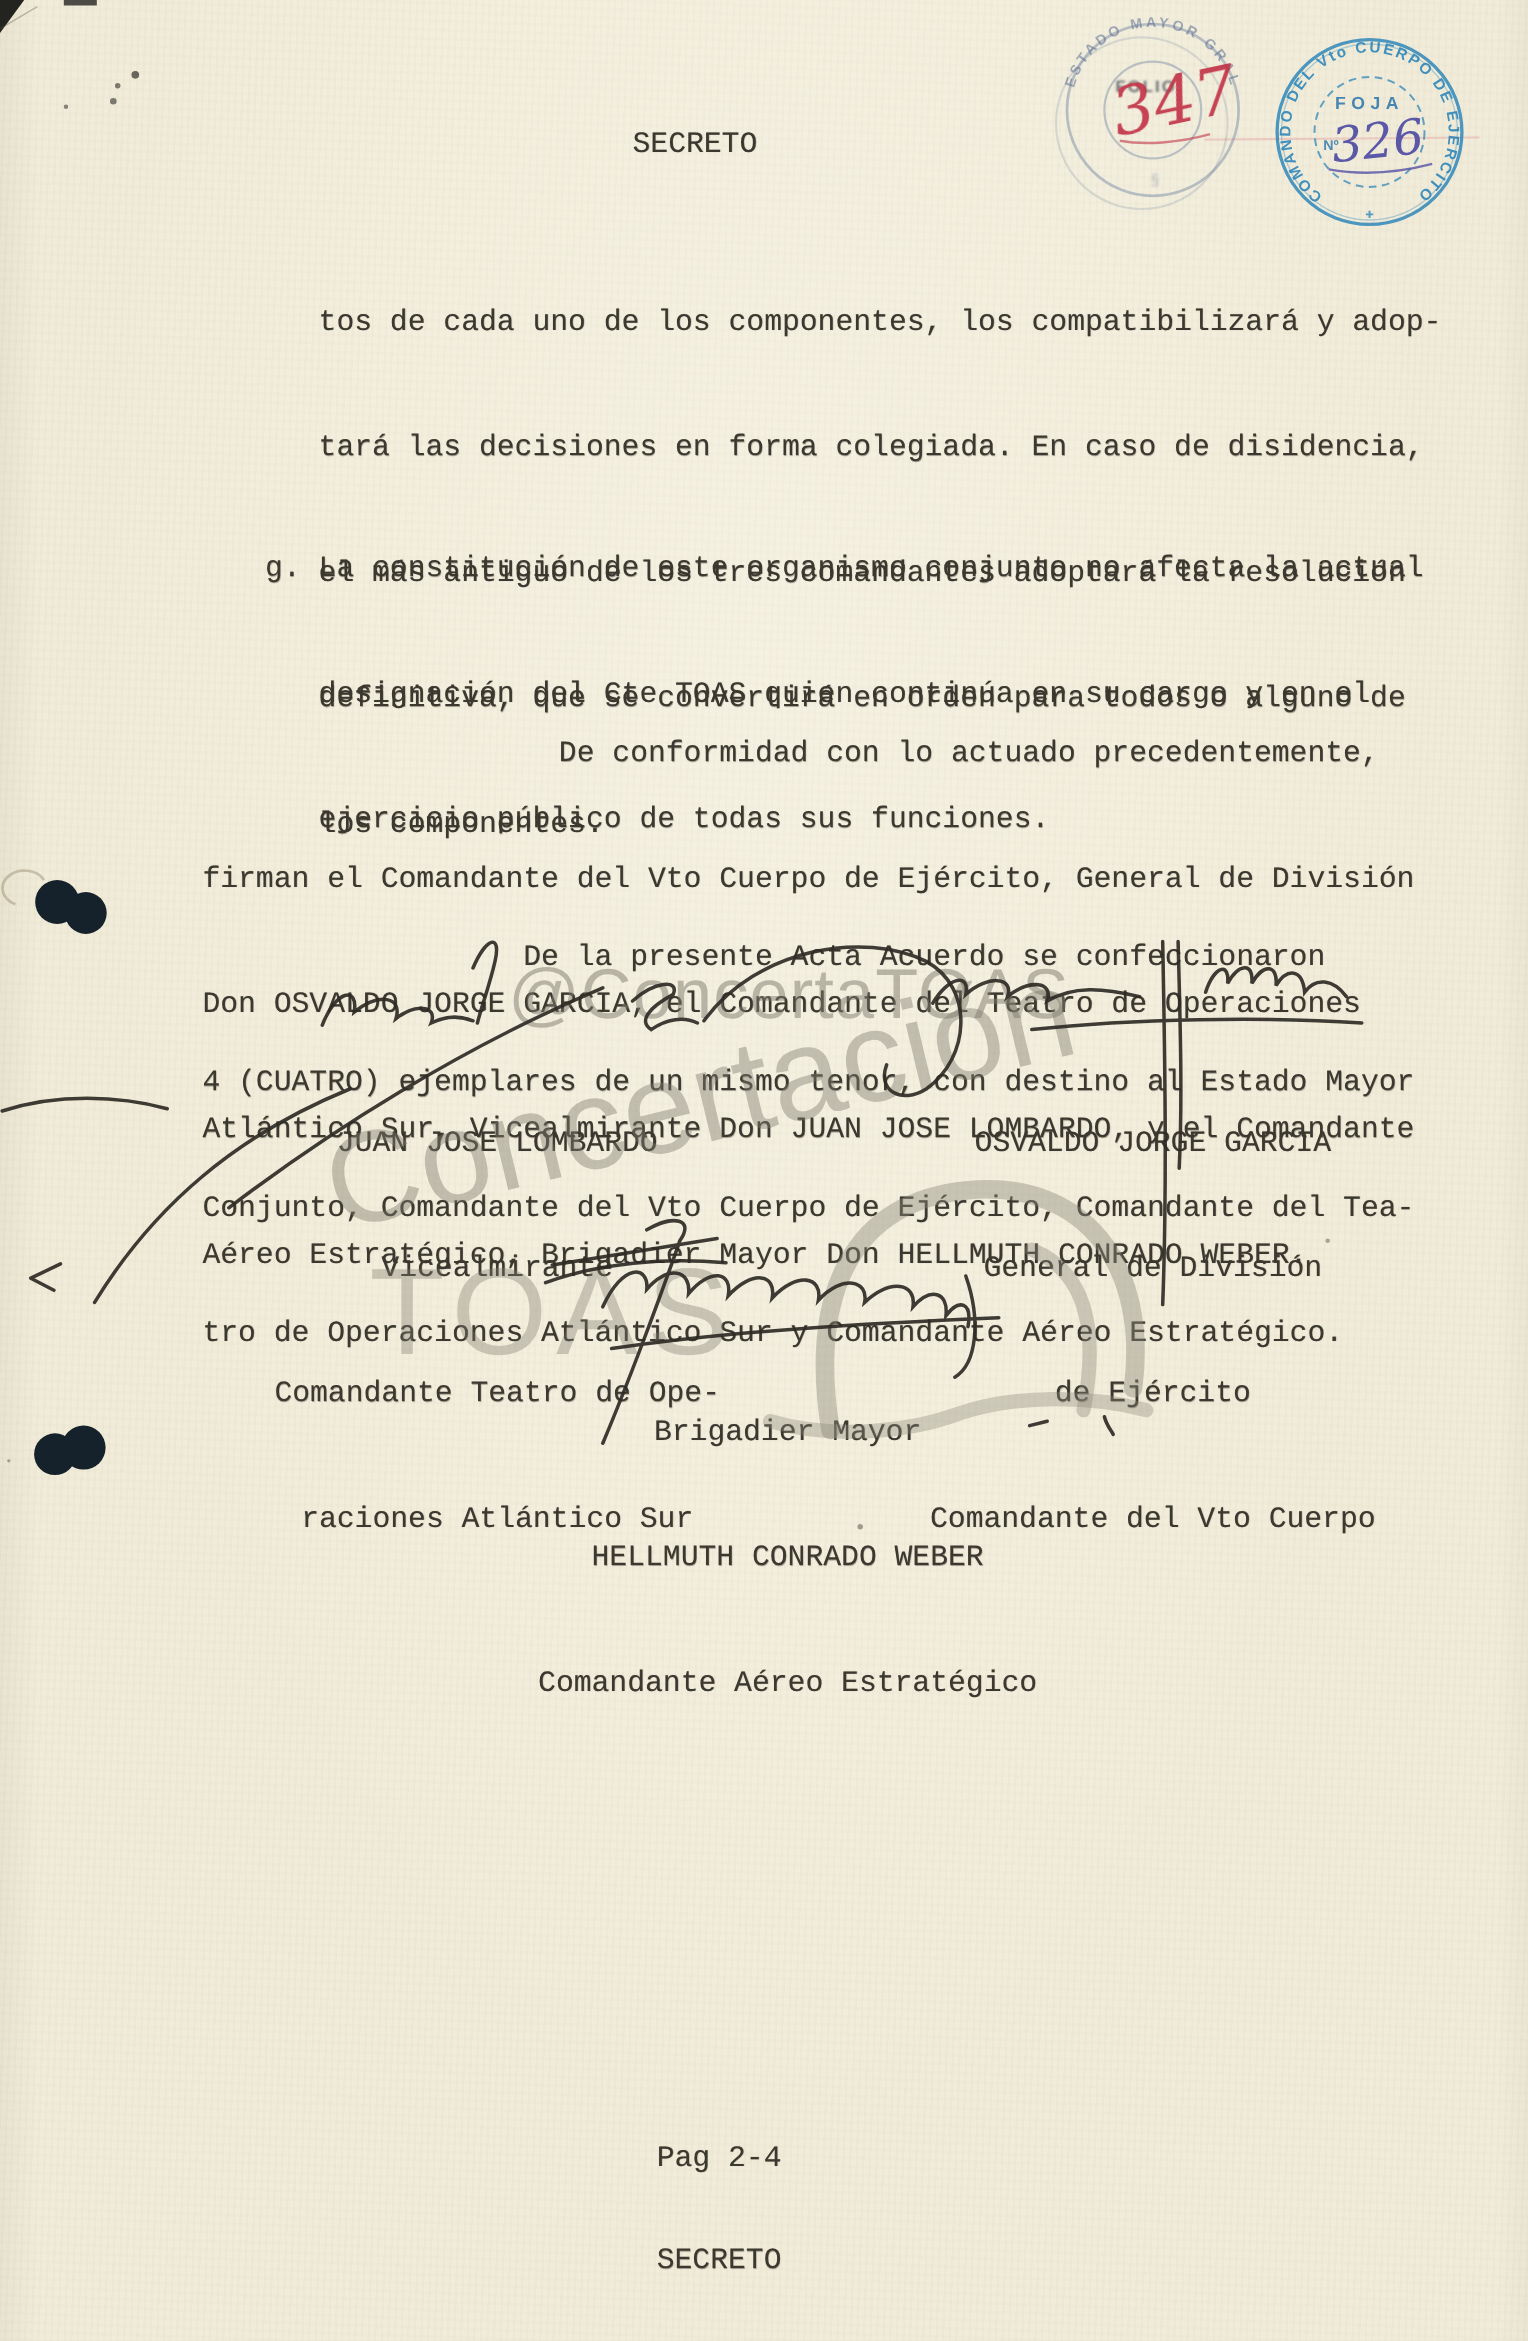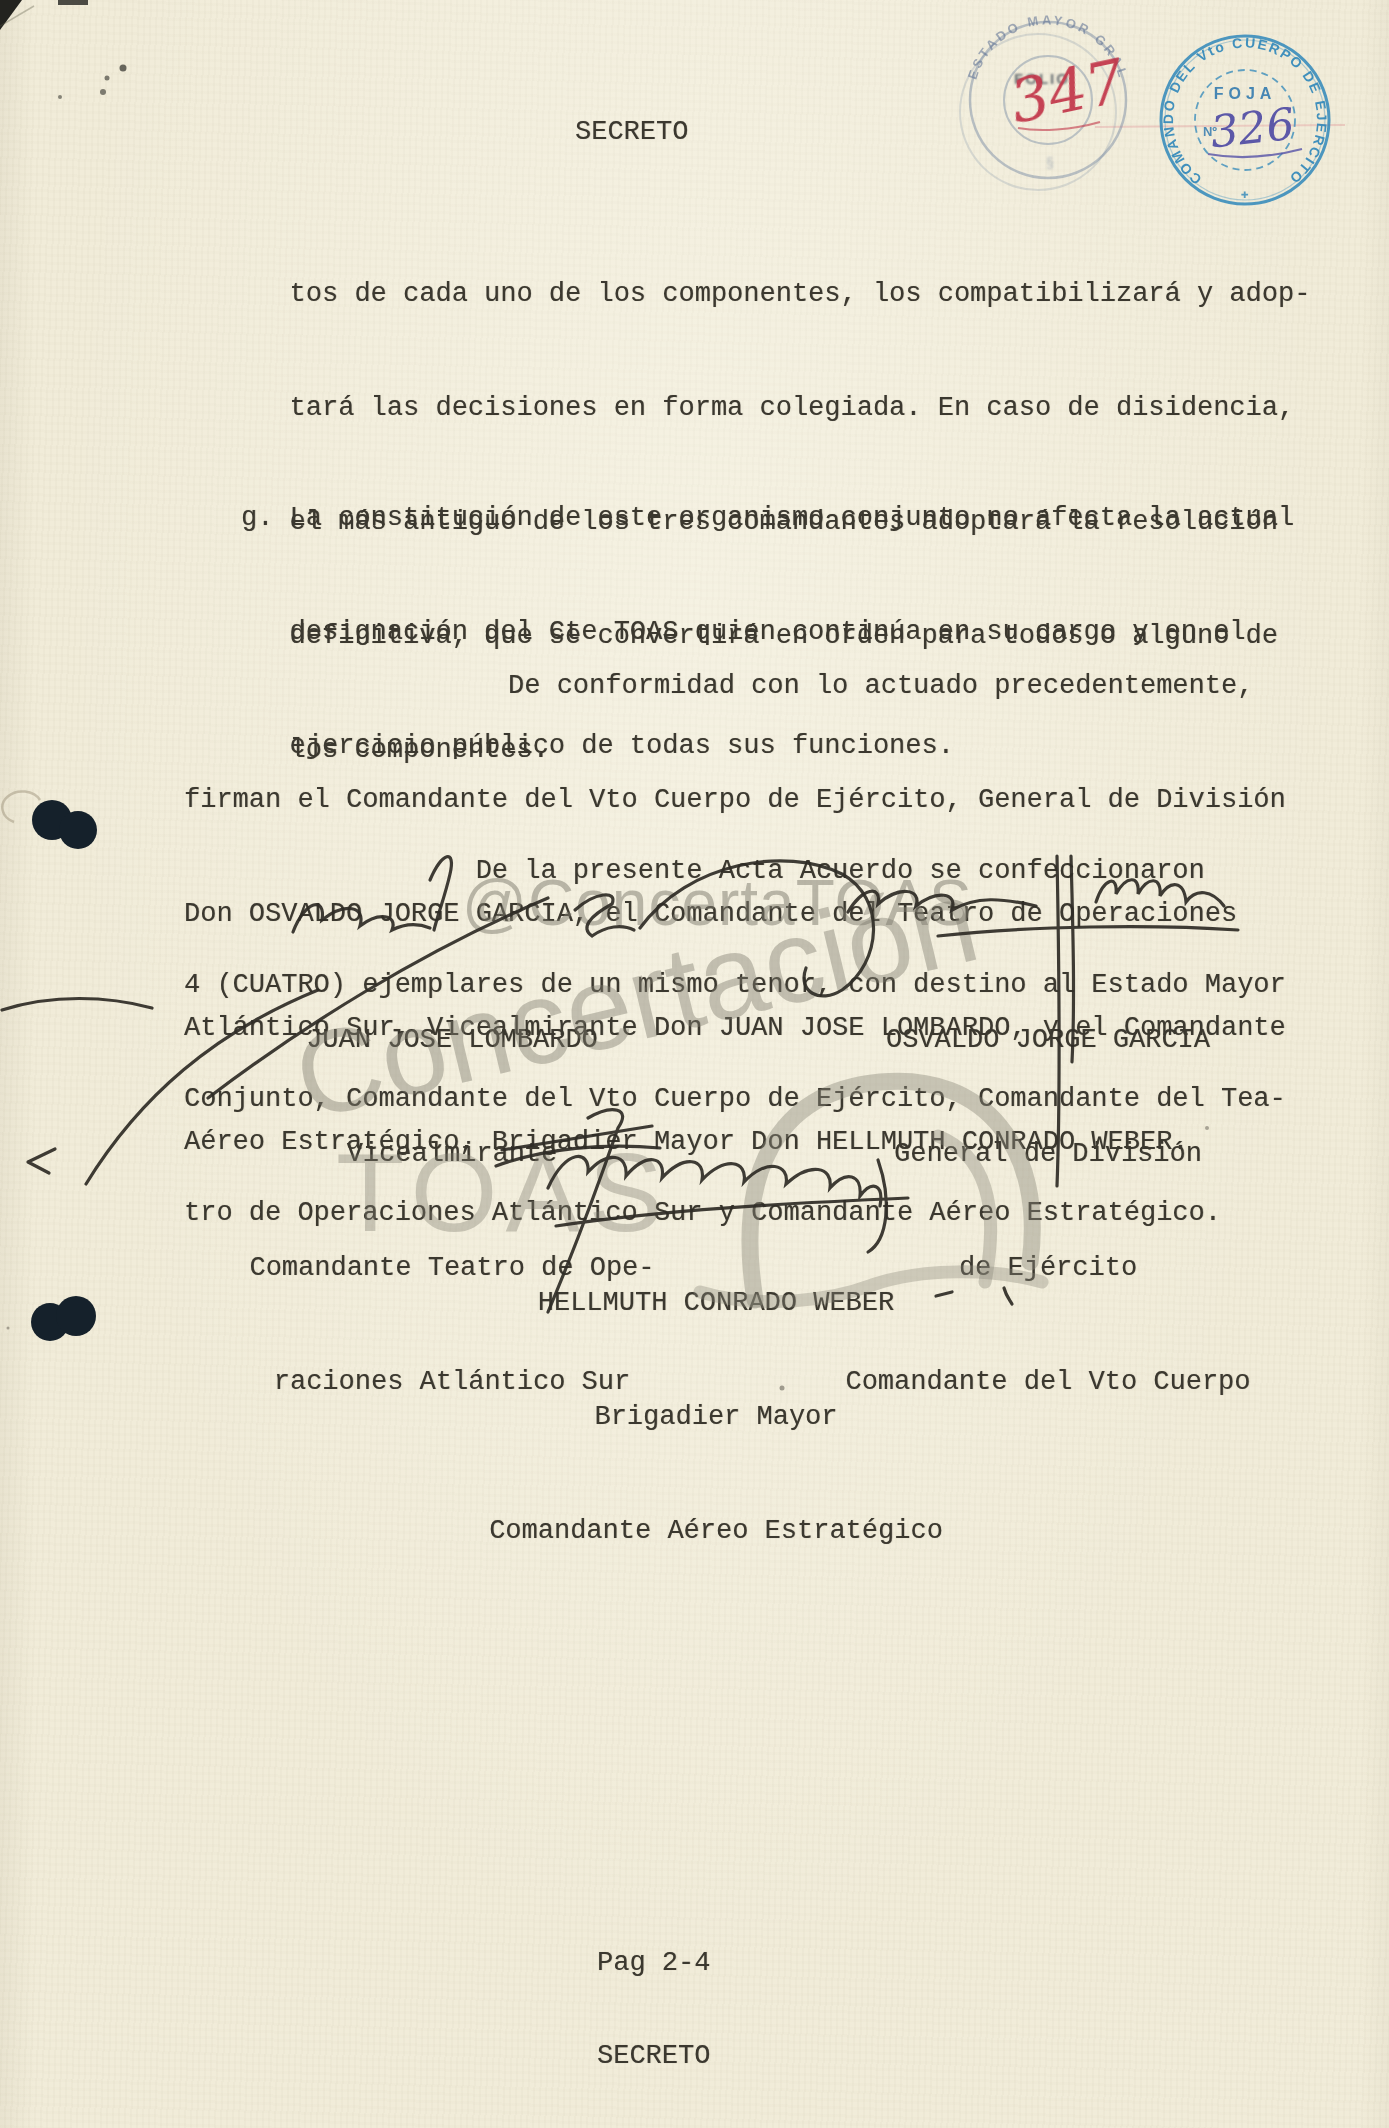--- a/index.html
+++ b/index.html
@@ -70,22 +70,22 @@
   </div>
 
   <div class="typed centered" style="left:788px;top:945px;width:520px;">
     <div>OSVALDO JORGE GARCIA</div>
     <div>General de División</div>
     <div>de Ejército</div>
     <div>Comandante del Vto Cuerpo</div>
   </div>
 
   <div class="typed centered" style="left:456px;top:1208px;width:520px;">
+    <div>Brigadier Mayor</div>
     <div>HELLMUTH CONRADO WEBER</div>
-    <div>Brigadier Mayor</div>
     <div>Comandante Aéreo Estratégico</div>
   </div>
 
   <div class="typed tight" style="left:597px;top:1886px;">
     <div>Pag 2-4</div>
     <div>SECRETO</div>
   </div>
 
   <div class="wm wm-handle">@ConcertaTOAS</div>
   <div class="wm wm-word">Concertación</div>

